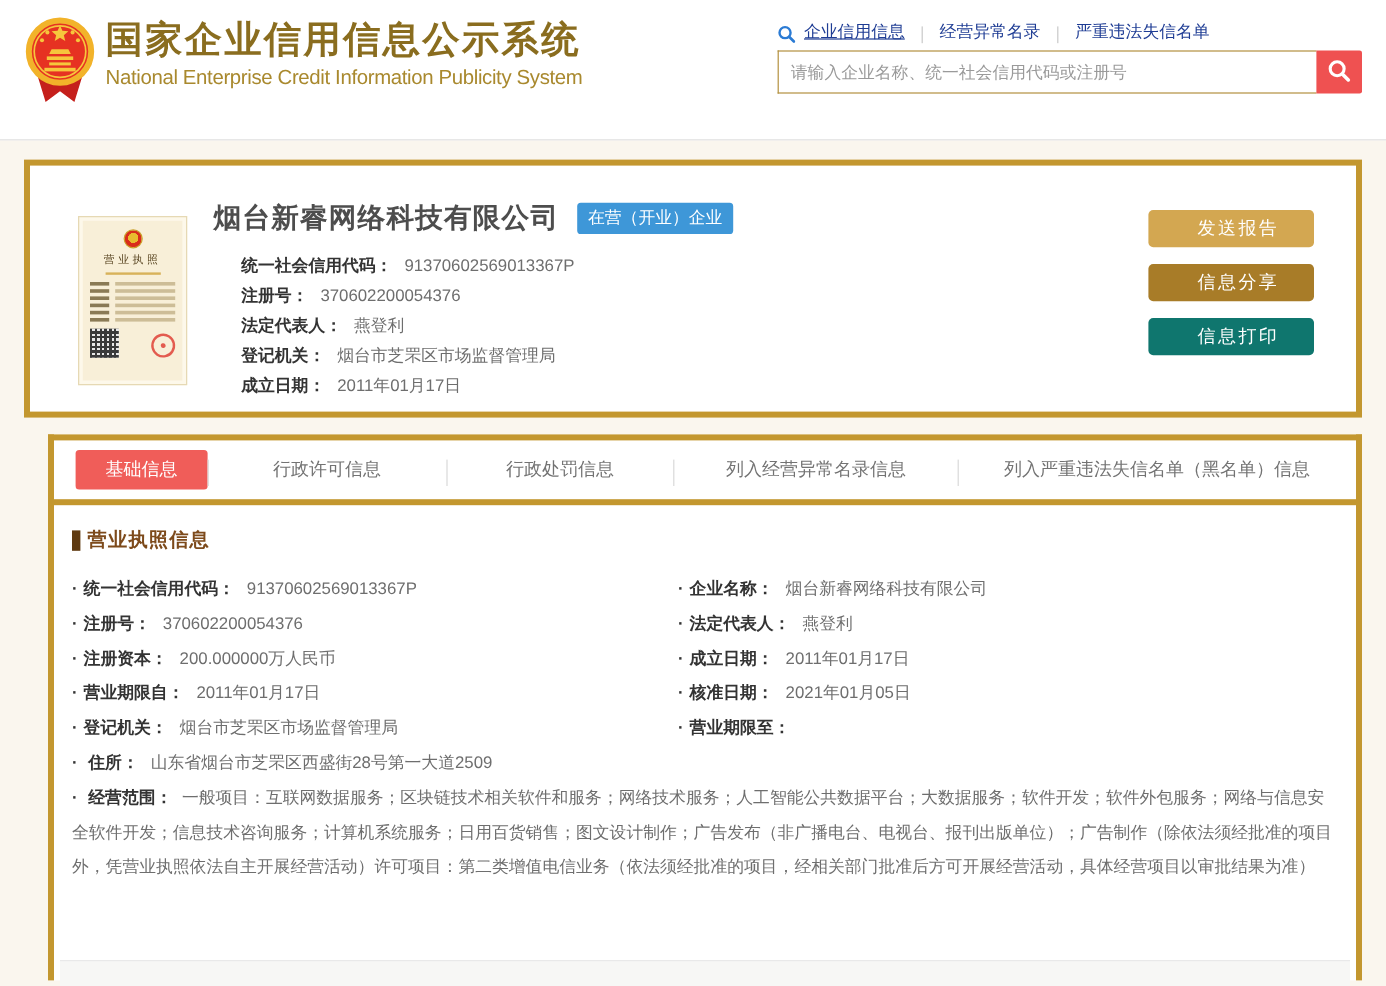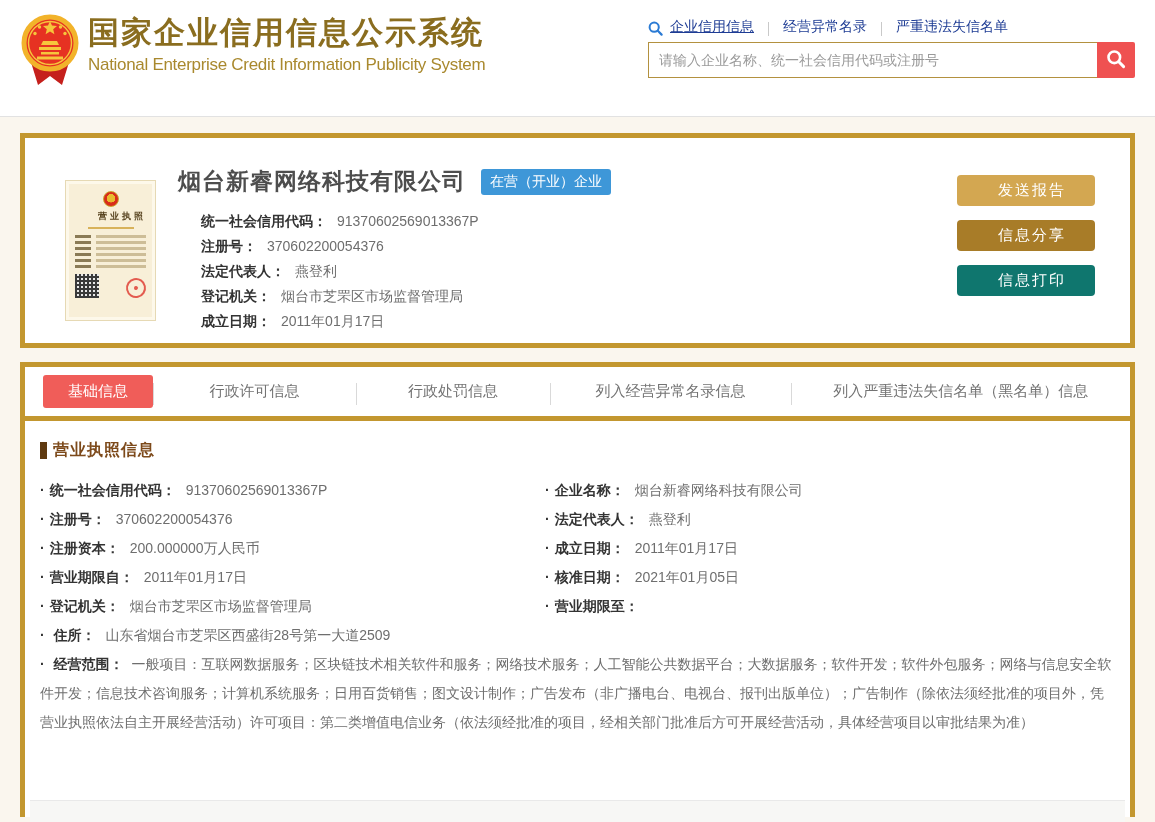--- a/index.html
+++ b/index.html
@@ -24,21 +24,21 @@
   .search-btn { width:38px; height:36px; border:none; background:#ef5151; cursor:pointer; display:flex; align-items:center; justify-content:center; border-radius:0 2px 2px 0; }
 
   
   .main { padding:16px 20px 0; }
   .card { background:#fff; border:5px solid #c3972f; }
 
   
   .summary-card { position:relative; height:215px; margin-bottom:14px; }
   .license-thumb { position:absolute; left:40px; top:42px; width:91px; height:141px; background:#f8efd8; border:1px solid #e6d9b4; box-shadow:0 0 0 3px #fdf8ea inset; padding:10px 9px 6px; }
   .lic-emblem { width:16px; height:16px; margin:0 auto; border-radius:50%; background:radial-gradient(circle at 50% 45%, #e8bb2e 0 40%, #d92c1a 41% 100%); border:1px solid #caa12a; }
-  .lic-title { text-align:right; font-size:9px; letter-spacing:3px; color:#57431f; font-weight:bold; margin-top:3px; white-space:nowrap; }
+  .lic-title { text-align:center; font-size:9px; letter-spacing:3px; color:#57431f; font-weight:normal; margin-top:3px; white-space:nowrap; }
   .lic-subline { height:2px; width:46px; margin:4px auto 6px; background:#d8b25a; }
   .lic-lines { }
   .lic-row { display:flex; margin-bottom:3px; }
   .lic-row b { width:16px; height:3px; background:#8a7a55; margin-right:5px; }
   .lic-row i { flex:1; height:3px; background:#cdbd97; }
   .lic-bottom { display:flex; justify-content:space-between; align-items:flex-end; margin-top:6px; }
   .lic-qr { width:24px; height:24px; background-color:#ddd;
             background-image:repeating-linear-gradient(0deg,#3a3a3a 0 2px,transparent 2px 4px),
                              repeating-linear-gradient(90deg,#3a3a3a 0 2px,#e8e8e8 2px 4px); }
   .lic-seal { width:20px; height:20px; border:2px solid #e04238; border-radius:50%; position:relative; opacity:.85; transform:rotate(-12deg); }
@@ -53,21 +53,21 @@
   .fld-lbl { font-weight:bold; color:#333; }
   .fld-val { color:#6e6e6e; margin-left:10px; }
 
   .summary-actions { position:absolute; right:35px; top:37px; width:138px; display:flex; flex-direction:column; }
   .act { width:138px; height:31px; border:none; border-radius:4px; color:#fff; font-size:15px; letter-spacing:2px; cursor:pointer; margin-bottom:14px; font-family:inherit;padding-left:12px; }
   .act-1 { background:#d3a751; }
   .act-2 { background:#a87c28; }
   .act-3 { background:#0f766e; }
 
   
-  .lower-card { position:relative; height:455px; border-bottom:none; }
+  .lower-card { position:relative; height:455px; border-bottom:none;margin-left:20px; }
   .tabbar { height:54px; border-bottom:5px solid #c3972f; display:flex; align-items:center; }
   .tab-active { margin-left:18px; background:#f05d59; color:#fff; font-size:15px; padding:7px 25px; border-radius:3px; cursor:pointer; white-space:nowrap; }
   .tabseg { display:flex; align-items:center; justify-content:center; position:relative; height:100%; cursor:pointer; }
   .tabseg .vline { position:absolute; left:0; top:16px; width:1px; height:22px; background:#d9d9d9; }
   .tabseg .tab-label { font-size:15px; color:#737373; white-space:nowrap; }
   .seg-1 { flex:1.05; } .seg-2 { flex:1.0;align-items:center; } .seg-3 { flex:1.25; } .seg-4 { flex:1.75; }
 
   .detail { padding:19px 15px 0; }
   .sec-title { display:flex; align-items:center; margin-bottom:15px; }
   .sec-bar { width:7px; height:17px; background:#5f3a10; margin-right:6px; }

